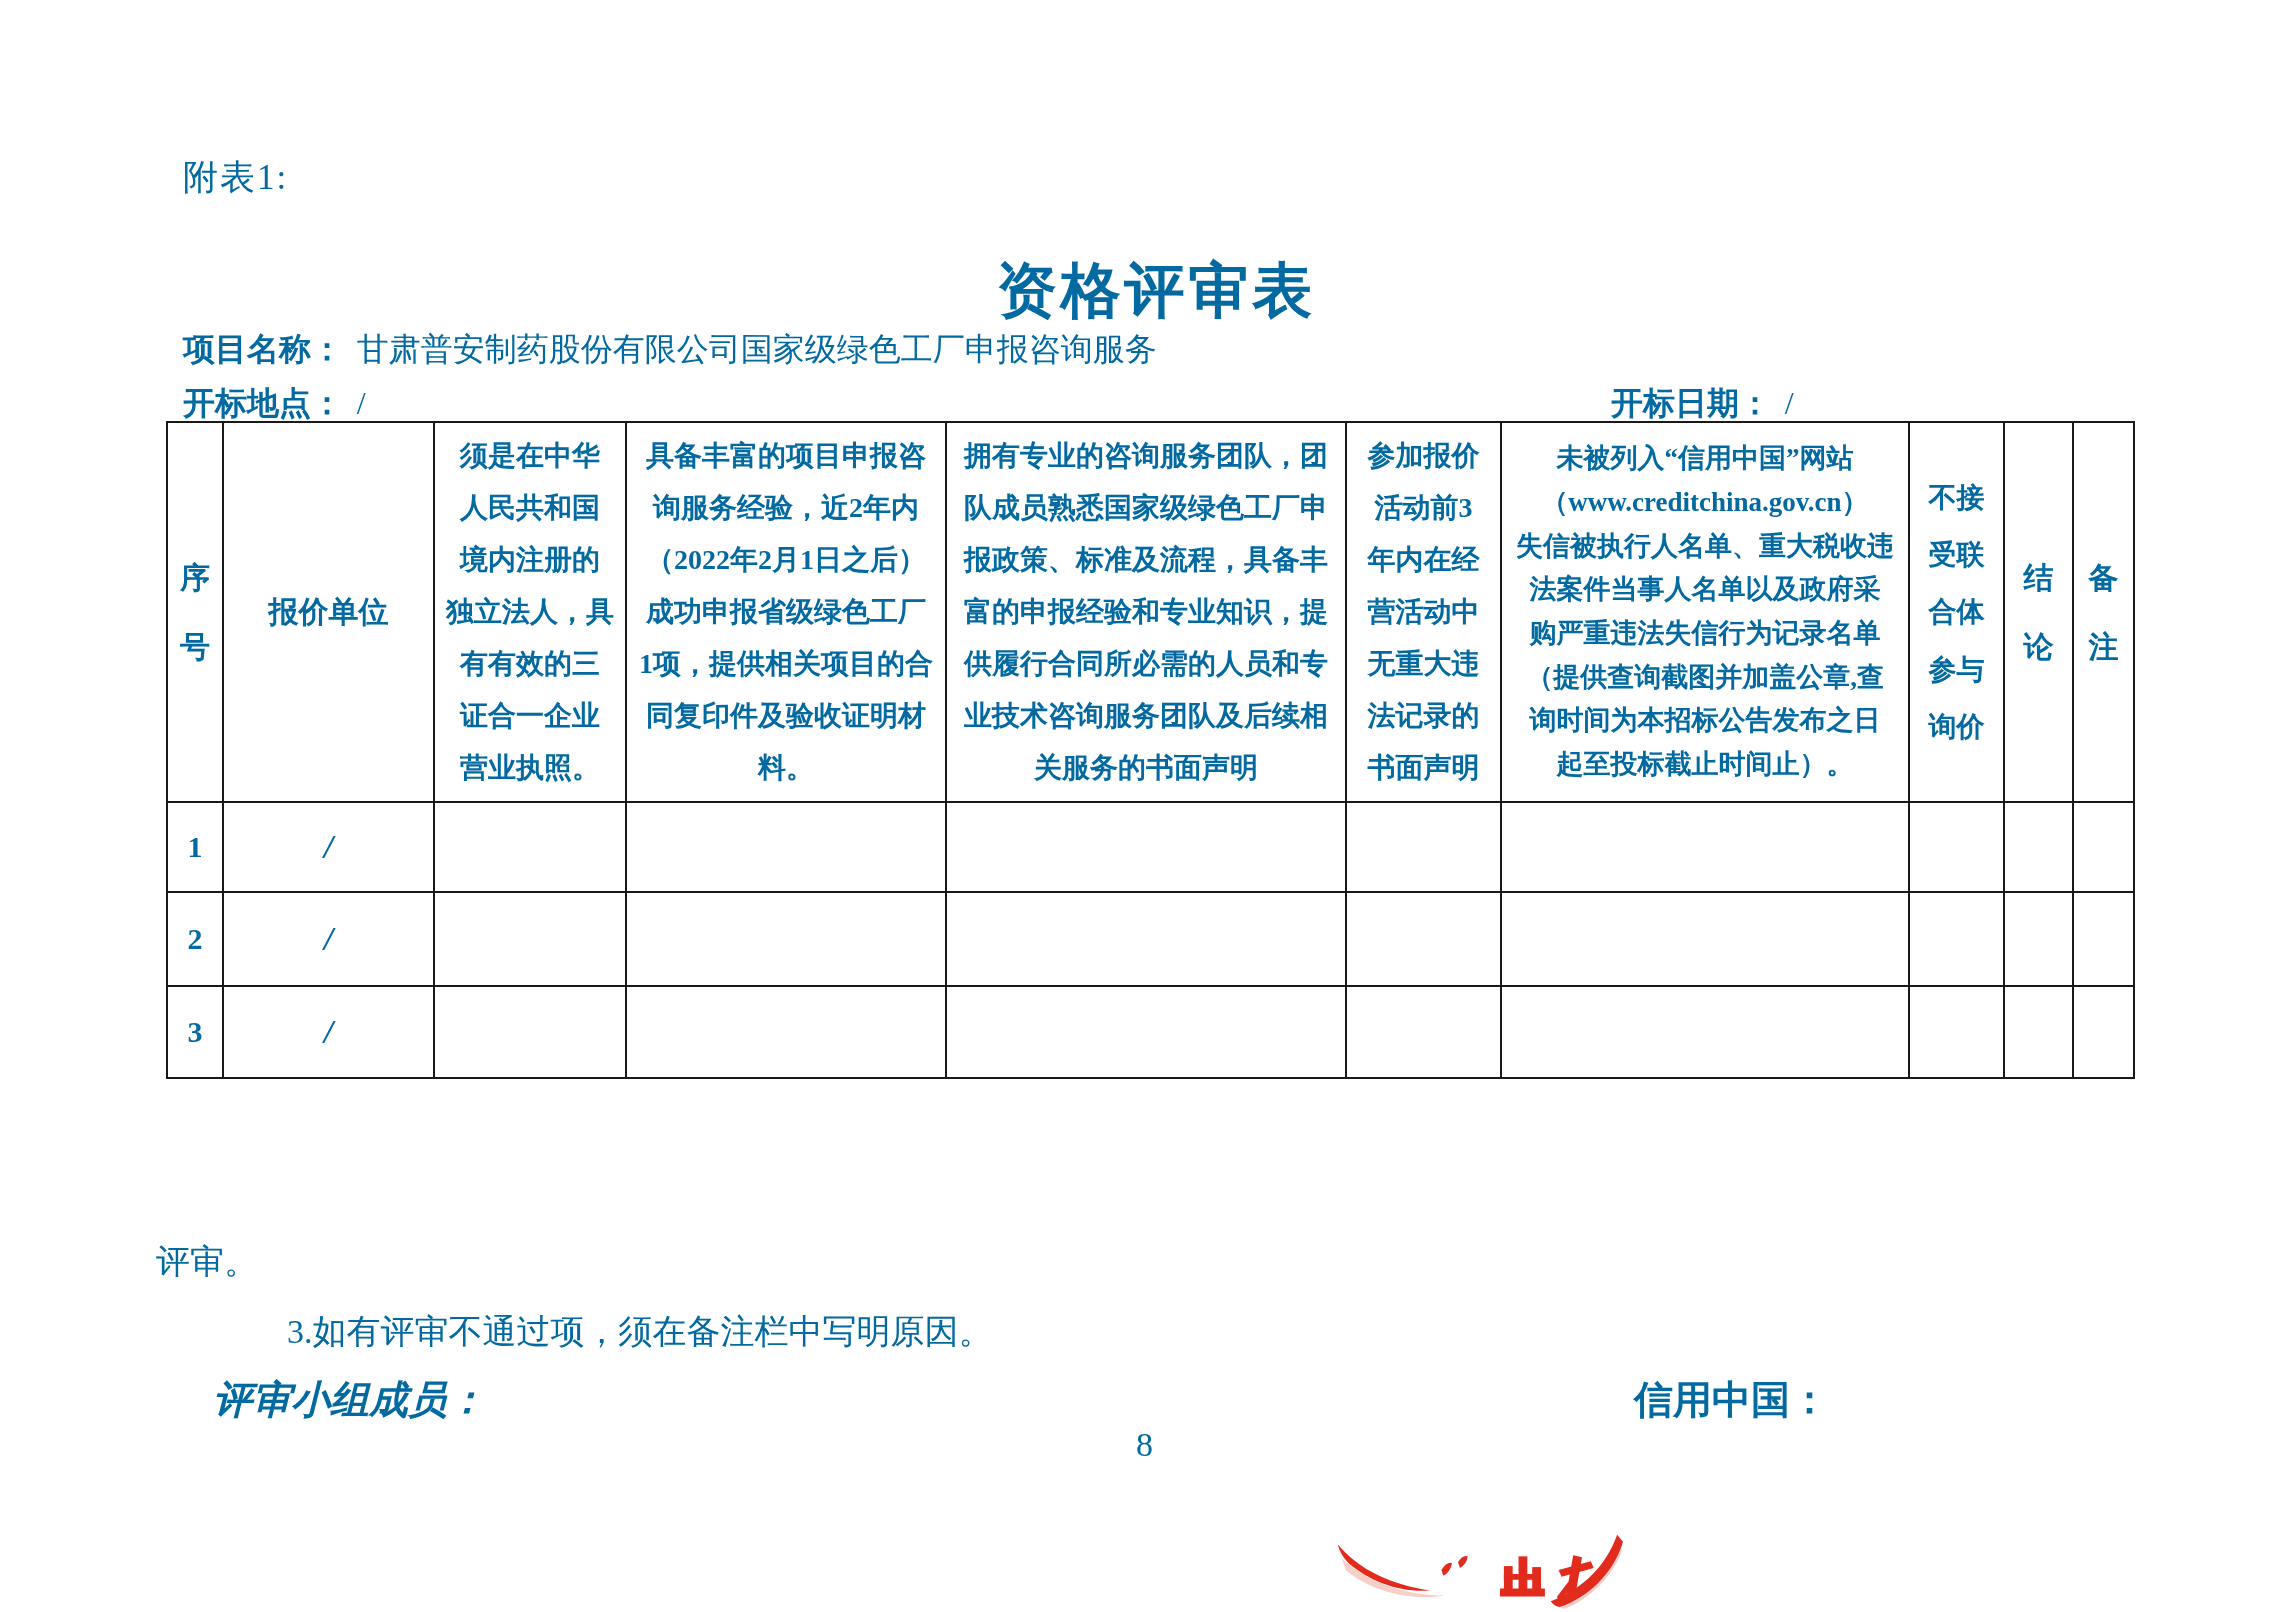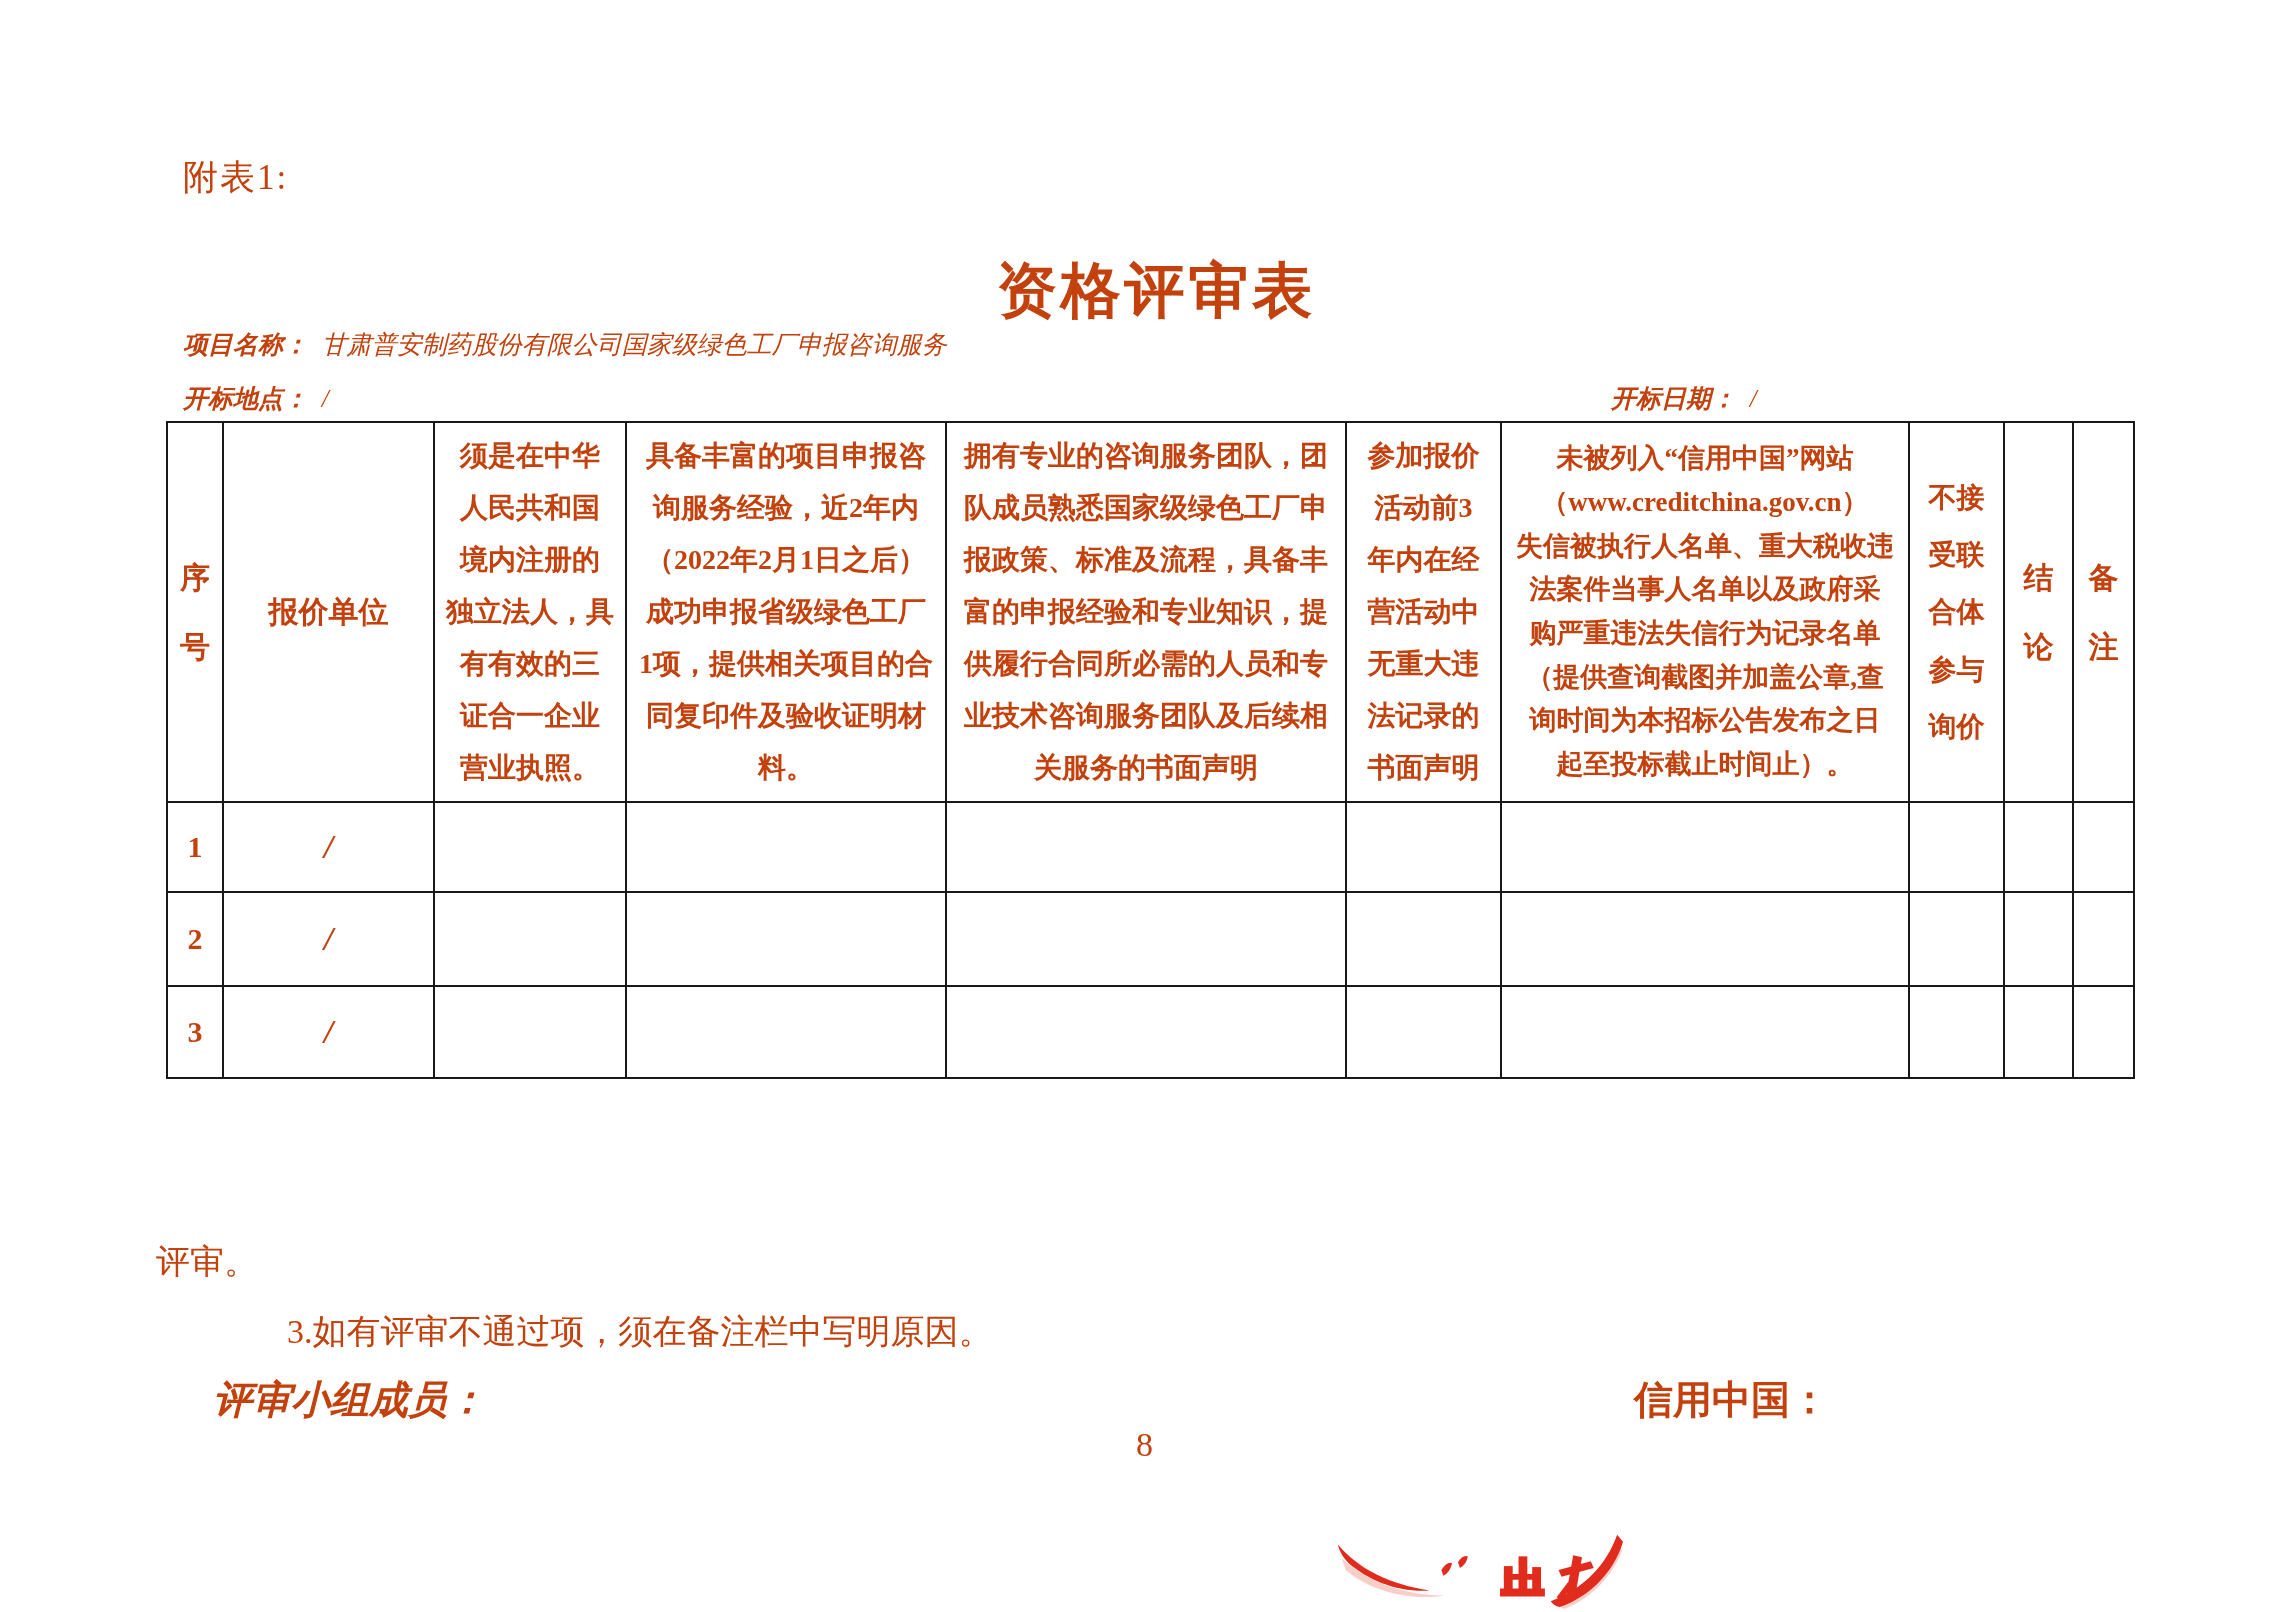--- a/index.html
+++ b/index.html
@@ -3,32 +3,32 @@
 <meta charset="utf-8">
 <style>
   html,body { margin:0; padding:0; background:#ffffff; }
   .page {
     position: relative;
     width: 2289px;
     height: 1612px;
     background: #ffffff;
     overflow: hidden;
     font-family: "Liberation Serif", "DejaVu Serif", serif;
-    color: #c2410c;
+    color: #0369a1;
   }
   .attach-label {
     position: absolute; left: 183px; top: 154px;
     font-size: 35px; font-weight: 500; letter-spacing: 2px;
   }
   .doc-title {
     position: absolute; left: 0; top: 239px; width: 2289px;
     text-align: center; font-size: 60px; font-weight: 700; letter-spacing: 3.9px;
     margin: 12px;
   }
-  .meta-line { position: absolute; font-size: 25px; white-space: nowrap; font-style: italic; }
+  .meta-line { position: absolute; font-size: 32px; white-space: nowrap; }
   .meta-line .lbl { font-weight: 700; }
   .meta-line .val { font-weight: 500; margin-left: 13.7px; }
   .project-line { left: 183px; top: 328px; }
   .location-line { left: 183px; top: 382px; }
   .date-line { left: 1611px; top: 382px; }
 
   table.qual-table {
     position: absolute; left: 166px; top: 421px;
     width: 1966px; table-layout: fixed;
     border-collapse: collapse;

